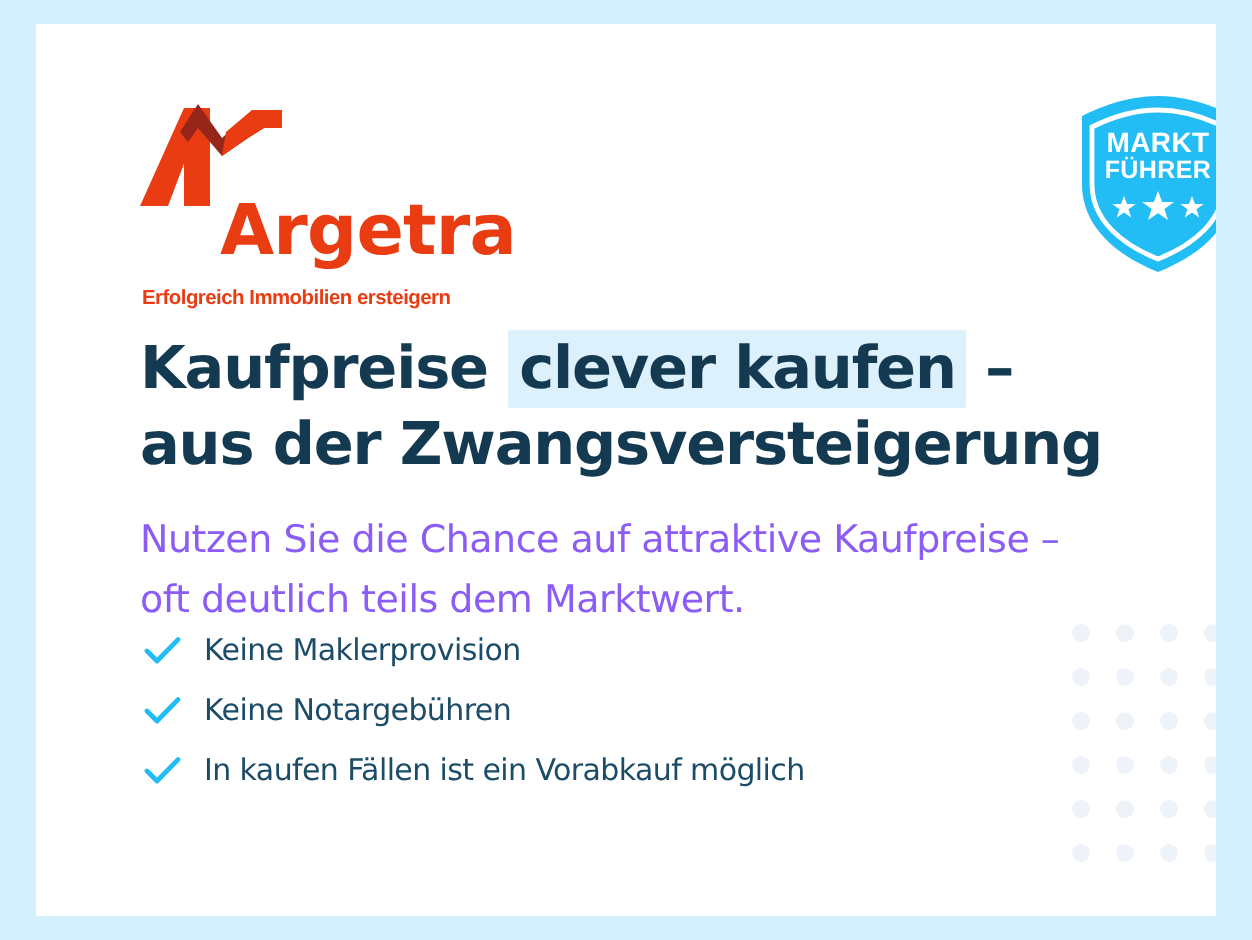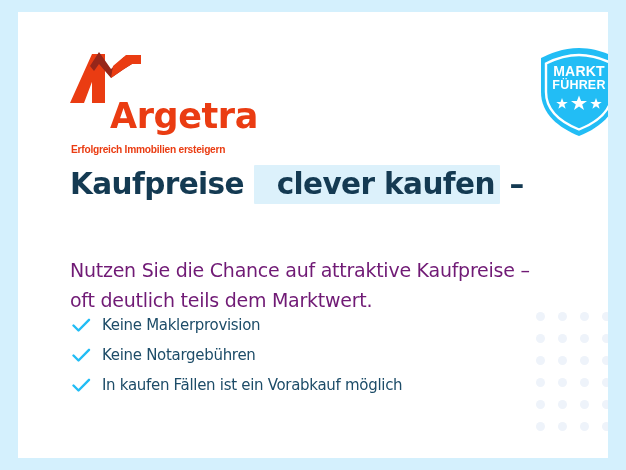--- a/index.html
+++ b/index.html
@@ -139,37 +139,37 @@
     width: 500px;
     font-family: "DejaVu Sans", sans-serif;
     font-weight: bold;
     font-size: 29.5px;
     line-height: 38px;
     letter-spacing: -0.6px;
     color: #143a52;
   }
   #headline .hl {
     background: #dcf1fb;
-    padding: 2px 5px 3px 23px;
+    padding: 2px 5px 3px 6px;
     border-radius: 1px;
   }
   #headline .line2 { display: block; }
 
   
   #subheadline {
     position: absolute;
     left: 52px;
     top: 224px;
     width: 500px;
     font-family: "DejaVu Sans", sans-serif;
     font-weight: normal;
     font-size: 19px;
     line-height: 30px;
     letter-spacing: -0.25px;
-    color: #701a75;
+    color: #8b5cf6;
   }
   #subheadline .sline { display: block; }
 
   
   #benefits {
     position: absolute;
     left: 54px;
     top: 298px;
     width: 470px;
     list-style: none;
@@ -258,21 +258,21 @@
         <span id="badge-stars">
           <svg width="50" height="15" viewBox="0 0 50 15" xmlns="http://www.w3.org/2000/svg">
             <polygon fill="#ffffff" points="8,3 9.5,7 13.8,7 10.3,9.6 11.6,13.8 8,11.2 4.4,13.8 5.7,9.6 2.2,7 6.5,7"></polygon>
             <polygon fill="#ffffff" points="25,0.5 27.1,6 33,6 28.2,9.5 30,15 25,11.6 20,15 21.8,9.5 17,6 22.9,6"></polygon>
             <polygon fill="#ffffff" points="42,3 43.5,7 47.8,7 44.3,9.6 45.6,13.8 42,11.2 38.4,13.8 39.7,9.6 36.2,7 40.5,7"></polygon>
           </svg>
         </span>
       </div>
     </div>
 
-    <h1 id="headline"><span>Kaufpreise </span><span class="hl">clever kaufen</span><span> –</span></h1>
+    <h1 id="headline"><span>Kaufpreise </span><span class="hl">clever kaufen</span><span> –</span><span class="line2">aus der Zwangsversteigerung</span></h1>
 
     <p id="subheadline">
         <span class="sline">Nutzen Sie die Chance auf attraktive Kaufpreise –</span>
         <span class="sline">oft deutlich teils dem Marktwert.</span>
       </p>
 
     <ul id="benefits">
         <li>
           <span class="check-icon">
             <svg width="19" height="15" viewBox="0 0 19 15" xmlns="http://www.w3.org/2000/svg">

